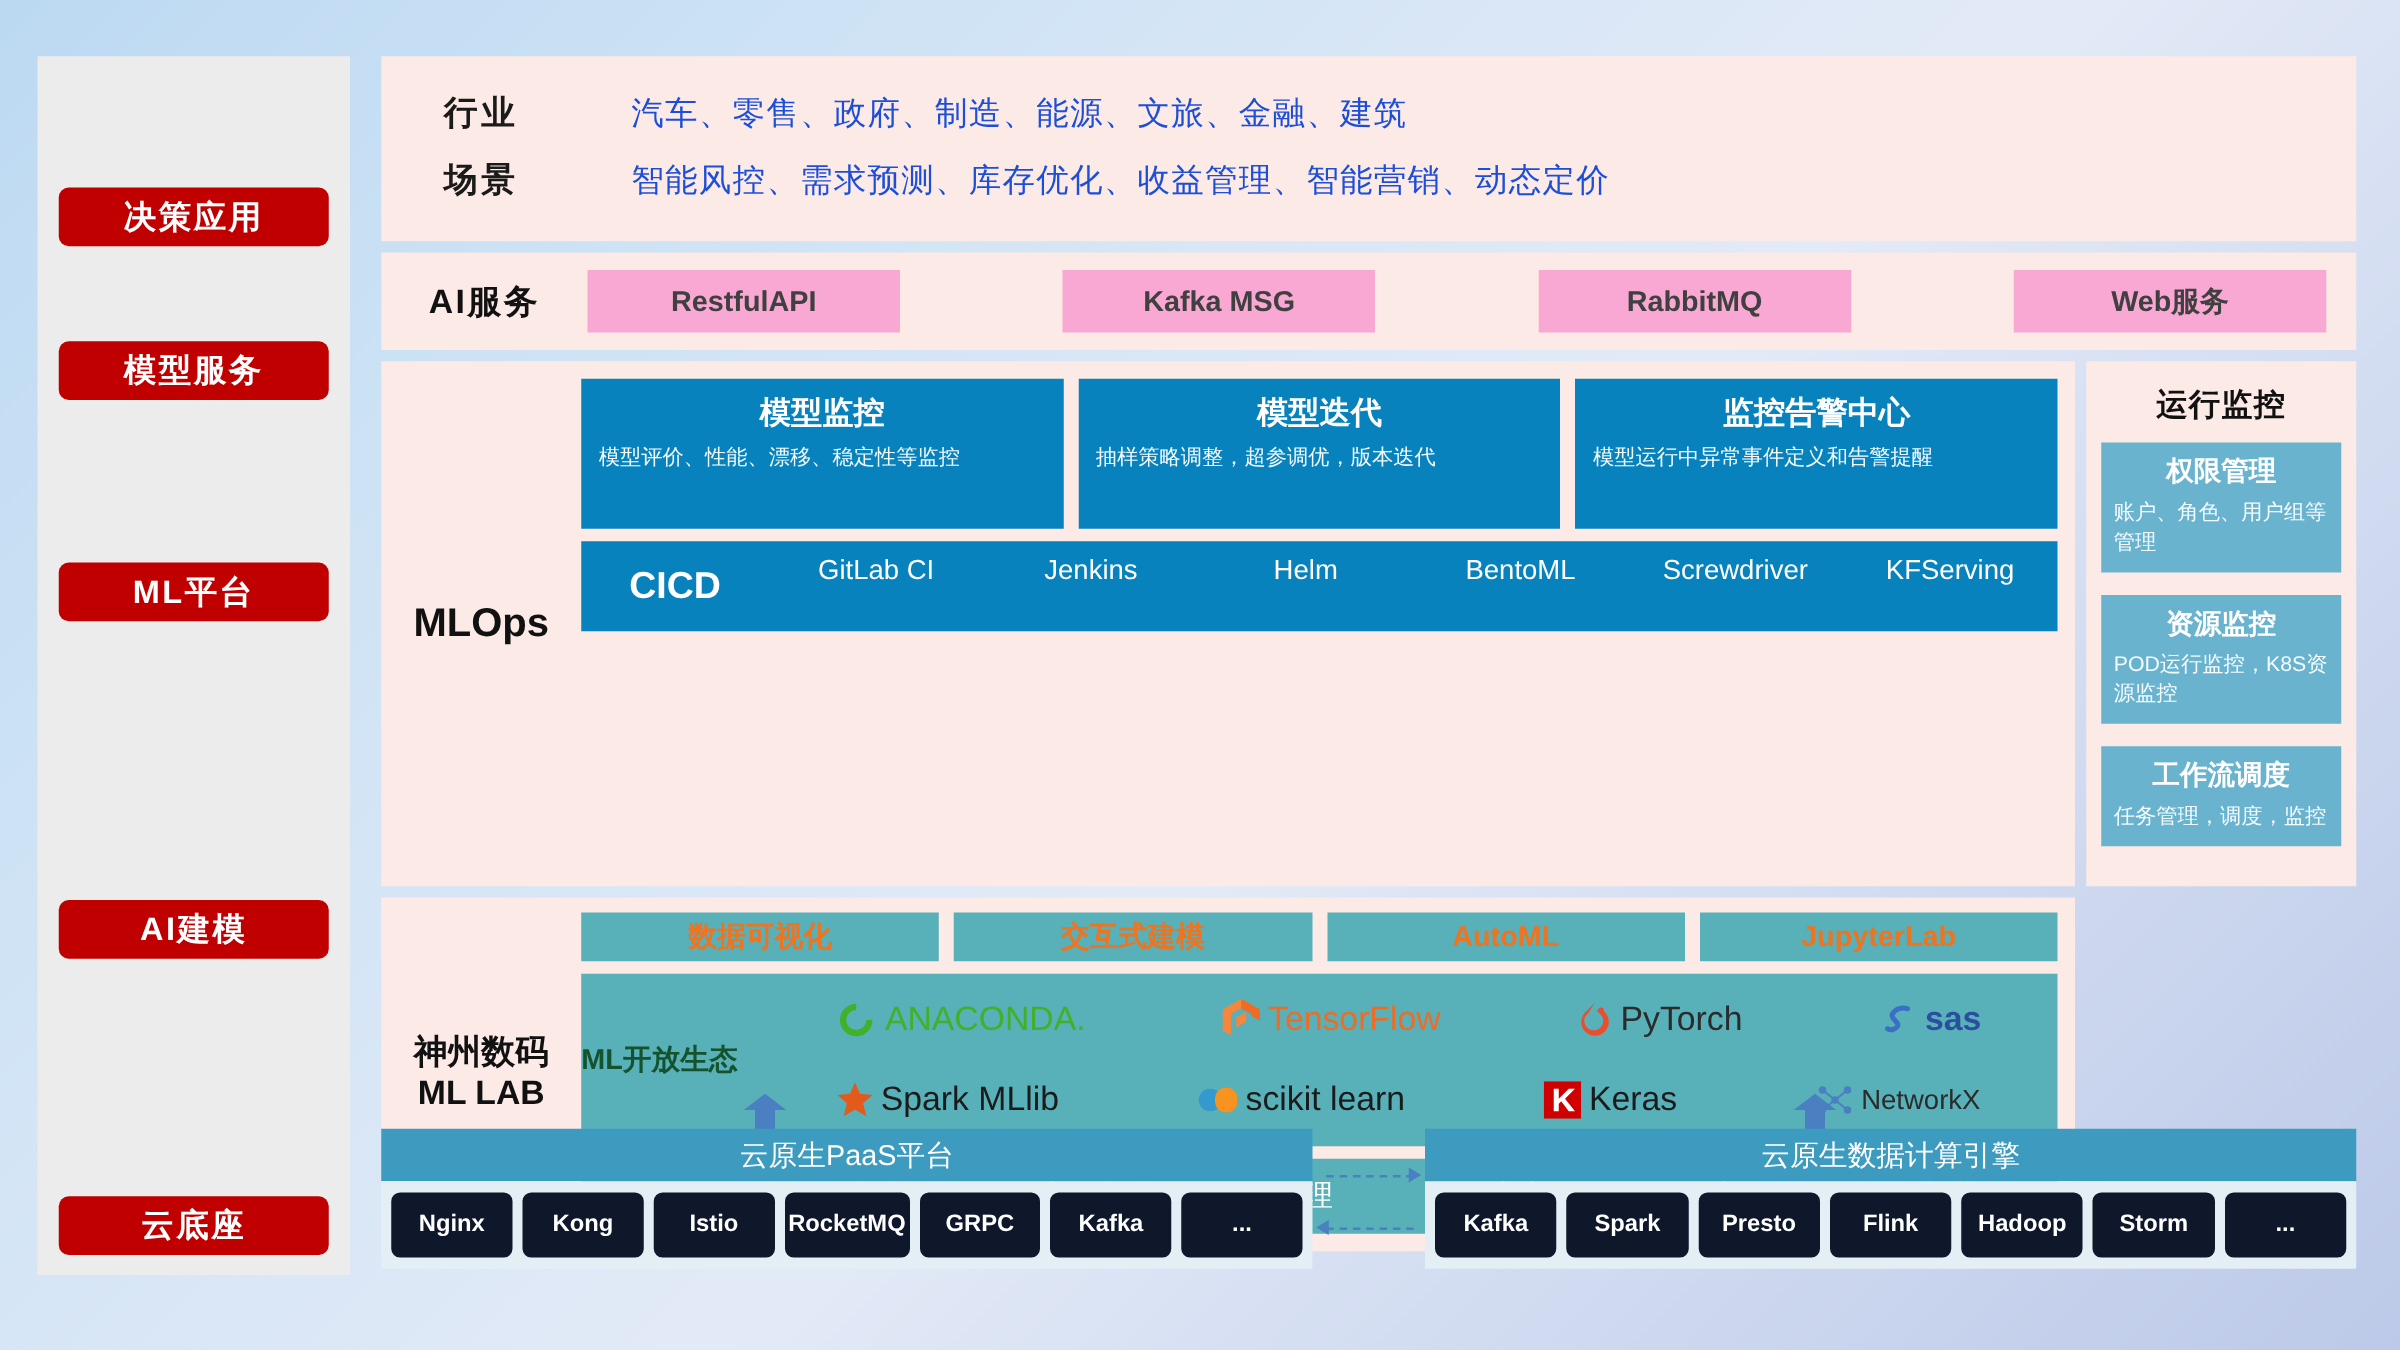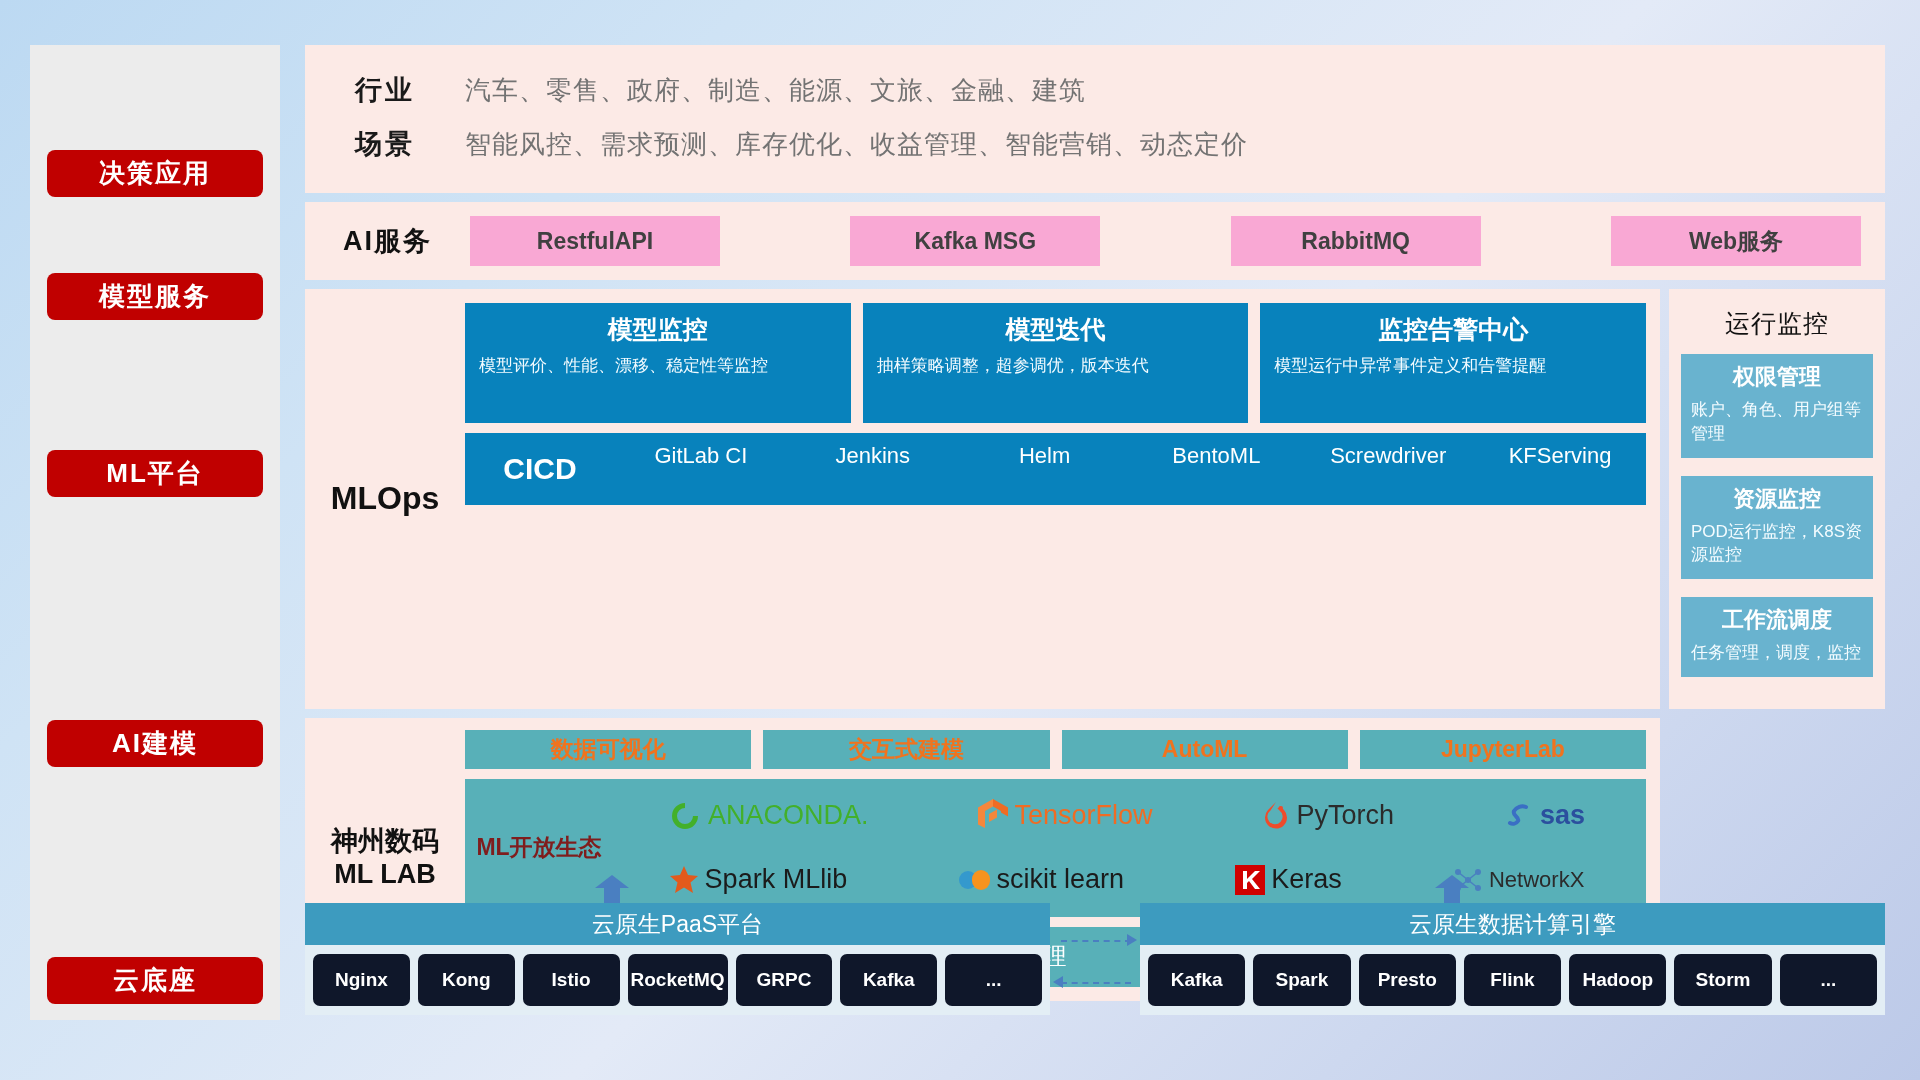--- a/index.html
+++ b/index.html
@@ -35,21 +35,21 @@
   .band{ background:#fceae6; width:100%; }
   .band + .band{ margin-top:9px; }
 
   
   #band-apps{ padding:18px 0 22px 0; }
   .app-row{ display:flex; align-items:center; height:54px; }
   .app-key{
     width:160px; text-align:center; font-size:27px; font-weight:bold;
     color:#1a1a1a; letter-spacing:3px;
   }
-  .app-val{ font-size:26px; color:#737373; letter-spacing:1px; }
+  .app-val{ font-size:26px; color:#1d4ed8; letter-spacing:1px;margin-left:40px; }
 
   
   #band-aisvc{ display:flex; align-items:center; padding:14px 0; }
   #aisvc-key{
     width:165px; text-align:center; font-size:27px; font-weight:bold;
     color:#111; letter-spacing:2px;
   }
   #aisvc-list{ display:flex; gap:0; flex:1; justify-content:space-between; padding-right:24px;}
   .aisvc-chip{
     width:250px; height:50px; background:#f9a8d4; color:#404040;
@@ -80,21 +80,21 @@
   .cicd-item{
     flex:1; text-align:center; font-size:22px; line-height:1.1;
     overflow:hidden; height:50px;
   }
 
   
   #monitor-col{
     width:216px; background:#fceae6; padding:12px 12px 14px 12px;
   }
   #monitor-title{
-    text-align:center; font-size:25px; font-weight:normal; color:#111;
+    text-align:center; font-size:25px; font-weight:bold; color:#111;
     margin:6px 0 14px 0; letter-spacing:1px;
   }
   .monitor-card{
     background:#69b3cf; color:#fff; margin-bottom:18px; padding:8px 10px 12px 10px;
   }
   .monitor-card h5{ font-size:22px; font-weight:bold; text-align:center; margin-bottom:6px;}
   .monitor-card p{ font-size:17px; line-height:1.4; font-weight:normal; color:#f4fcff;}
 
   
   #band-lab-wrap{ display:flex; gap:9px; margin-top:9px; }
@@ -108,21 +108,21 @@
   .lab-tab{
     flex:1; height:39px; background:#58b0b8; color:#f0731e;
     font-size:23px; font-weight:bold;
     display:flex; align-items:center; justify-content:center;
   }
   #lab-eco{
     margin-top:10px; background:#58b0b8; display:flex; align-items:center;
     padding:6px 6px 6px 0; min-height:132px;
   }
   #lab-eco-label{
-    width:148px; text-align:center; color:#7f1d1d; font-size:23px; font-weight:bold;
+    width:148px; text-align:left; color:#14532d; font-size:23px; font-weight:bold;
   }
   #lab-eco-logos{ flex:1; display:flex; flex-direction:column; gap:2px; }
   .logo-row{ display:flex; align-items:center; justify-content:space-around; height:62px; }
   .logo{ display:flex; align-items:center; gap:6px; }
   .logo-txt{ font-size:27px; letter-spacing:0px; }
 
   #lab-data{
     margin-top:10px; background:#58b0b8; height:60px; display:flex; align-items:center;
   }
   #lab-data-label{ width:148px; text-align:center; color:#f0731e; font-size:23px; font-weight:bold;}

